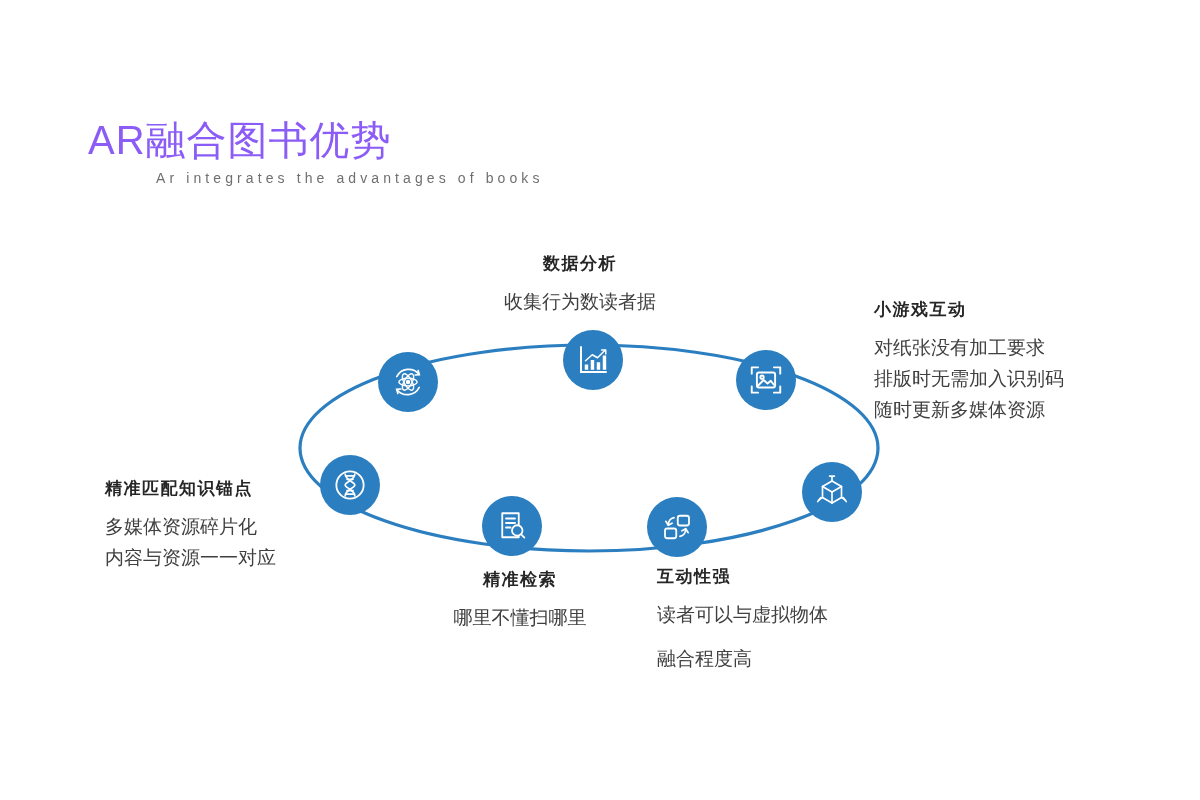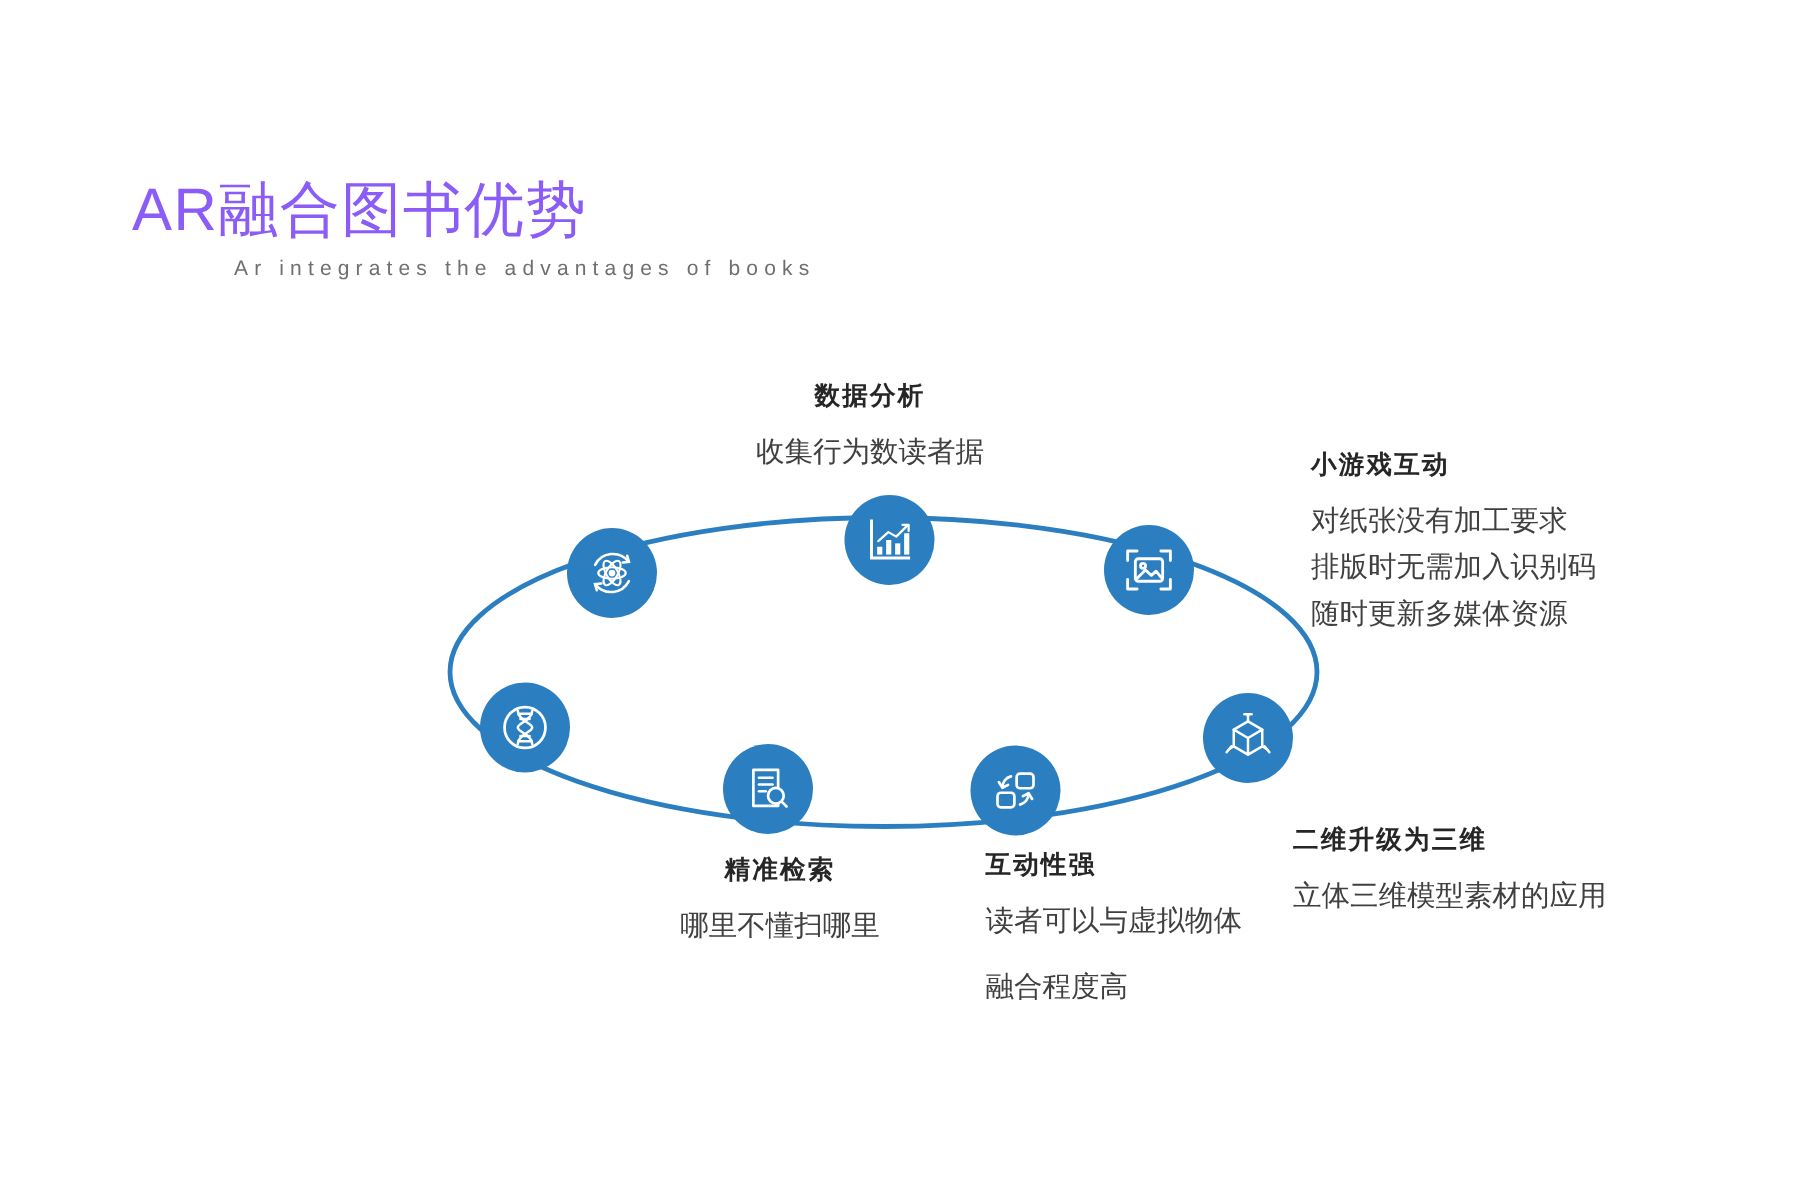--- a/index.html
+++ b/index.html
@@ -231,36 +231,37 @@
 
   <div class="block align-left" id="b-image">
     <p class="heading">小游戏互动</p>
     <div class="desc">
       <p class="line">对纸张没有加工要求</p>
       <p class="line">排版时无需加入识别码</p>
       <p class="line">随时更新多媒体资源</p>
     </div>
   </div>
 
+  <div class="block align-left" id="b-anchor">
+    <p class="heading">精准匹配知识锚点</p>
+    <div class="desc">
+      <p class="line">多媒体资源碎片化</p>
+      <p class="line">内容与资源一一对应</p>
+    </div>
+  </div>
 
   <div class="block align-center" id="b-search">
     <p class="heading">精准检索</p>
     <div class="desc">
       <p class="line">哪里不懂扫哪里</p>
     </div>
   </div>
 
   <div class="block align-left" id="b-interact">
     <p class="heading">互动性强</p>
     <div class="desc">
       <p class="line">读者可以与虚拟物体</p>
       <p class="line desc-gap">融合程度高</p>
     </div>
   </div>
 
-  <div class="block align-left" id="b-three-d">
-    <p class="heading">二维升级为三维</p>
-    <div class="desc">
-      <p class="line">立体三维模型素材的应用</p>
-    </div>
-  </div>
 
 </div>
 
 </body></html>

